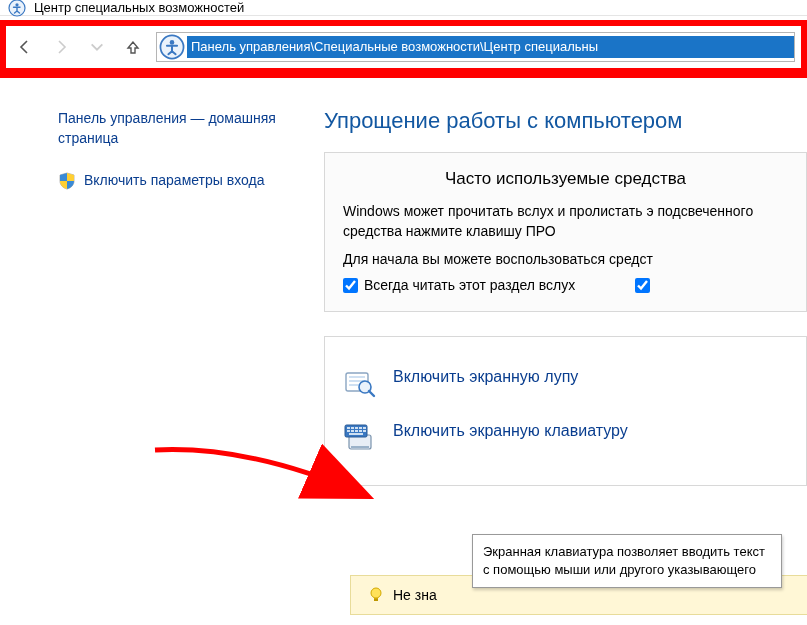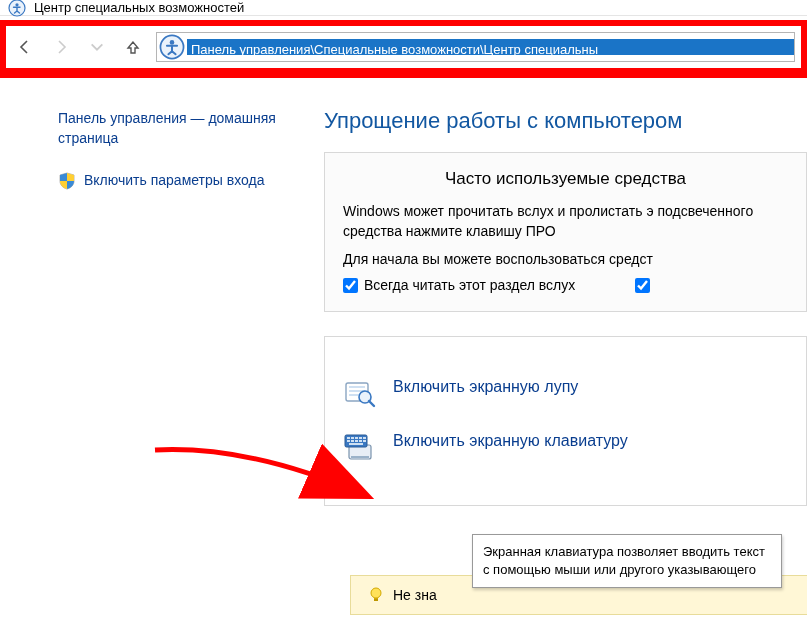--- a/index.html
+++ b/index.html
@@ -10,39 +10,39 @@
   .titlebar .title { font-size: 13px; color: #000; }
 
   .navbar-wrap { border: 6px solid #ff0000; border-bottom-width: 10px; margin: 4px 0 0 0; padding: 6px 0 6px 0; position: relative; }
   .navbar { display:flex; align-items:center; gap:10px; padding: 0 6px; }
   .nav-btn { width:26px; height:28px; display:flex; align-items:center; justify-content:center; color:#777; }
   .nav-btn.disabled { color:#bbb; }
   .nav-btn svg { width:16px; height:16px; }
 
   .addr { flex:1; height:30px; border:1px solid #b5b5b5; display:flex; align-items:center; overflow:hidden; }
   .addr-icon { width:26px; height:26px; display:flex; align-items:center; justify-content:center; margin:0 2px; }
-  .addr-text { flex:1; height:16px; line-height:22px; background:#1a74c7; color:#fff; padding:0 4px; font-size:13px; white-space:nowrap; overflow:hidden; }
+  .addr-text { flex:1; height:22px; line-height:22px; background:#1a74c7; color:#fff; padding:0 4px; font-size:13px; white-space:nowrap; overflow:hidden; }
 
   .content { display:flex; padding: 30px 0 0 14px; }
   .sidebar { width: 310px; padding-right: 30px; }
   .side-link { color:#0a3e8f; font-size:14px; line-height:20px; margin-bottom:22px; cursor:pointer;margin-left:44px; }
   .side-link2 { display:flex; align-items:flex-start; gap:8px; }
   .shield { width:18px; height:18px; flex-shrink:0; margin-top:2px; }
 
   .main { flex:1; }
   .page-title { color:#1257a1; font-size:22px; font-weight:400; margin-bottom:18px; }
 
   .panel { border:1px solid #d8d8d8; background:#fbfbfb; padding:16px 18px 18px 18px; margin-bottom:24px; }
   .panel h2 { font-size:17px; font-weight:400; color:#000; margin-bottom:12px;text-align:center; }
   .panel p { font-size:14px; color:#000; line-height:20px; margin-bottom:8px; }
   .chk-row { display:flex; gap:60px; }
   .chk { display:flex; align-items:center; gap:6px; font-size:14px; }
   .chk input { width:15px; height:15px; }
 
-  .tool-list { border:1px solid #d8d8d8; padding:30px 18px; }
+  .tool-list { border:1px solid #d8d8d8; padding:20px 18px; }
   .tool-item { display:flex; align-items:flex-start; gap:16px; padding:10px 0; cursor:pointer; position:relative; }
   .tool-icon { width:34px; height:34px; flex-shrink:0; display:flex; align-items:center; justify-content:center; }
   .tool-label { color:#0a3e8f; font-size:16px; line-height:20px; }
 
   .arrow-annot { position:absolute; pointer-events:none; z-index:30; }
 
   .tooltip { position:absolute; left:472px; top:534px; width:310px; background:#fff; border:1px solid #999; padding:8px 10px; font-size:13px; line-height:18px; z-index:40; box-shadow:1px 2px 3px rgba(0,0,0,.2); }
 
   .banner { position:absolute; left:350px; top:575px; width:524px; height:40px; background:#fff7d6; border:1px solid #e8dc9a; display:flex; align-items:center; gap:8px; padding:0 16px; font-size:14px; z-index:20; }
   .bulb { width:18px; height:18px; }

